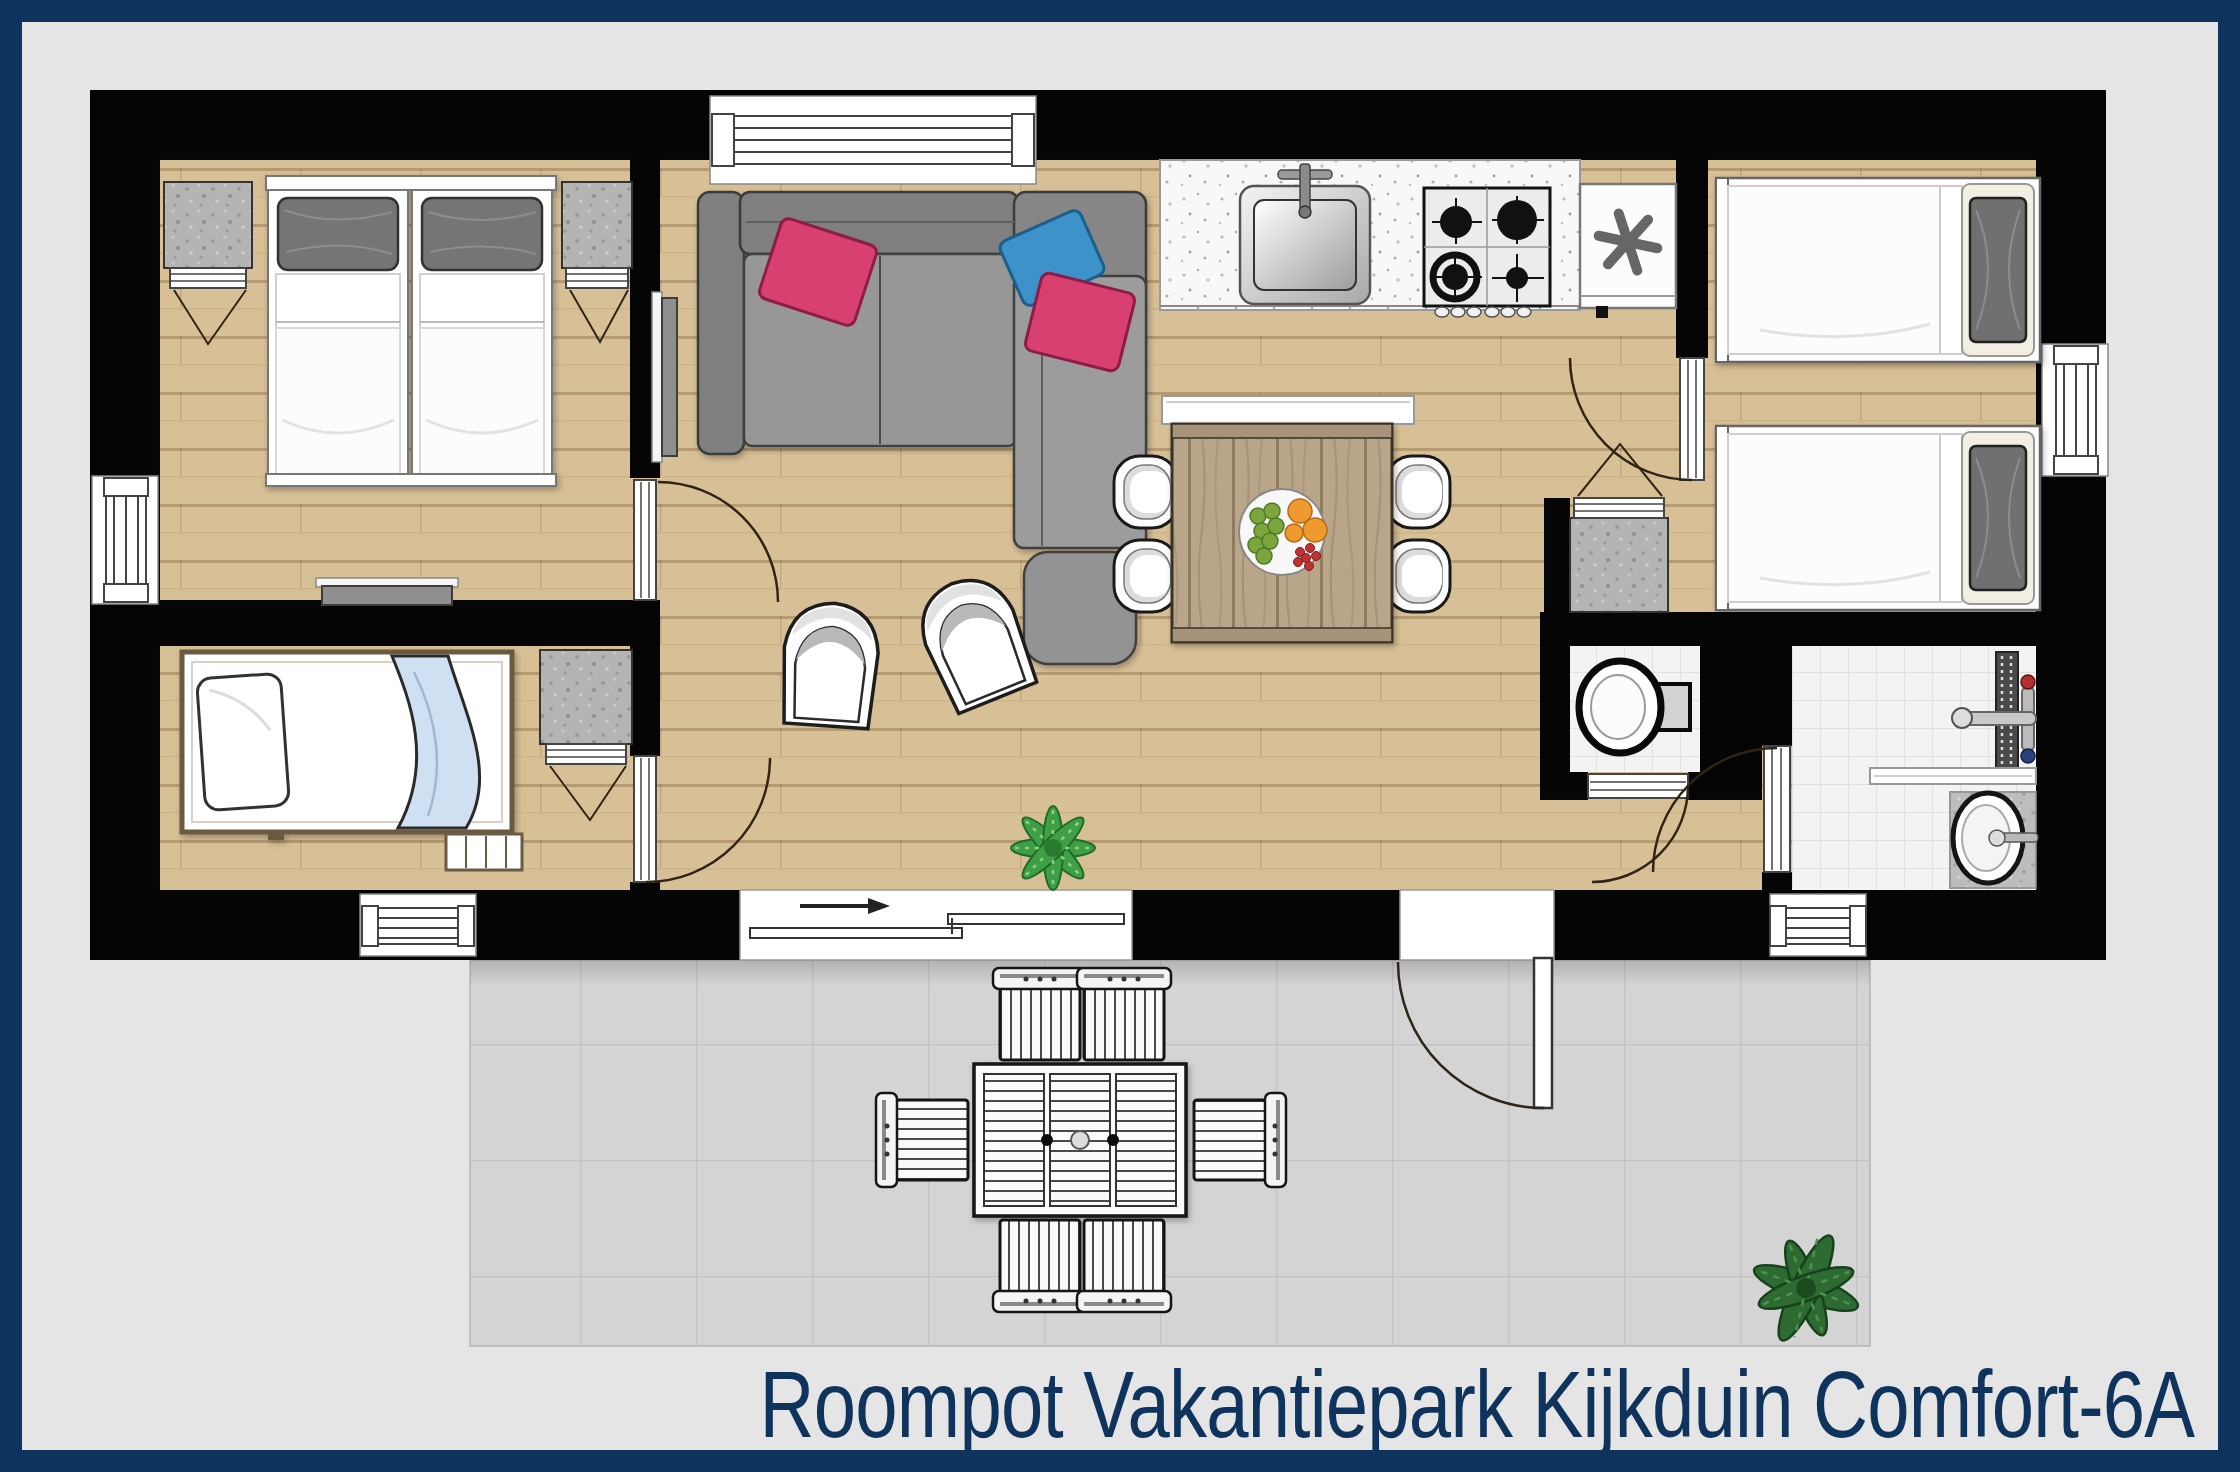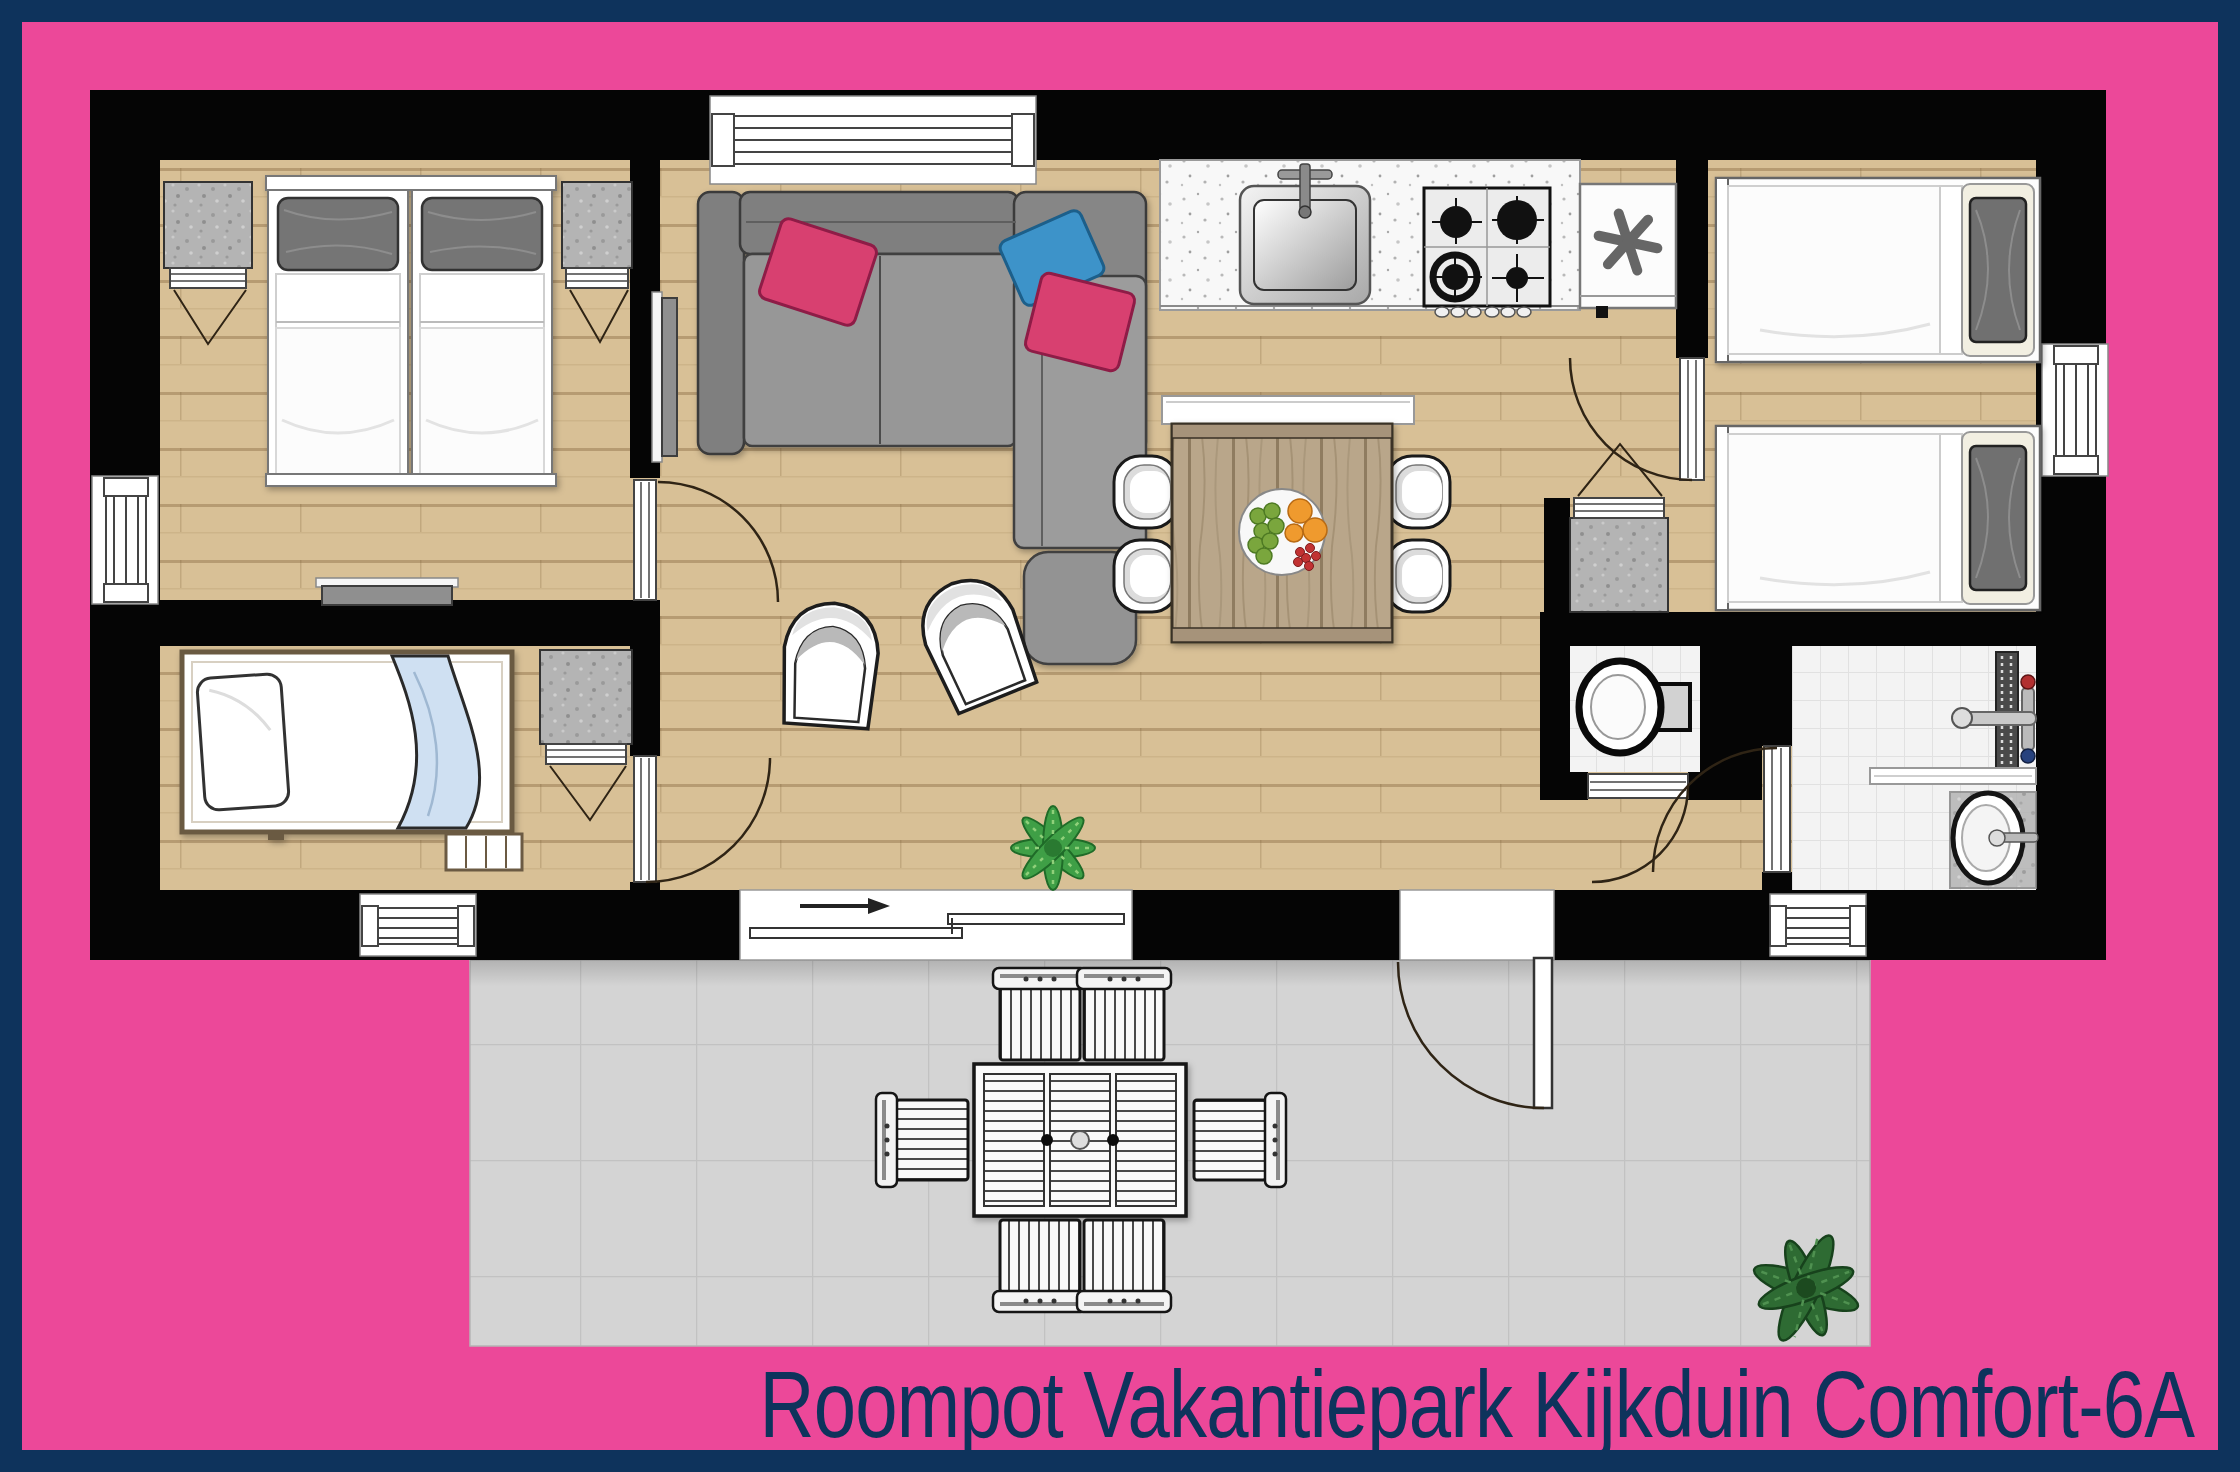--- a/index.html
+++ b/index.html
@@ -1,16 +1,16 @@
 <!DOCTYPE html>
 <html><head>
 <meta charset="utf-8">
 <style>
   html,body{margin:0;padding:0;background:#ffffff;}
-  .canvas{position:relative;width:2240px;height:1472px;background:#ec4899;overflow:hidden;
+  .canvas{position:relative;width:2240px;height:1472px;background:#e5e5e5;overflow:hidden;
           font-family:"Liberation Sans",sans-serif;}
   .frame{position:absolute;inset:0;border:22px solid #0E335C;box-sizing:border-box;pointer-events:none;z-index:9;}
   svg.plan{position:absolute;left:0;top:0;}
   .title{position:absolute;top:1358px;right:46px;z-index:8;font-size:94px;line-height:1.0;
          color:#0E335C;white-space:nowrap;letter-spacing:-1px;
          transform:scaleX(.81);transform-origin:100% 50%;}
 </style>
 </head>
 <body>
 

